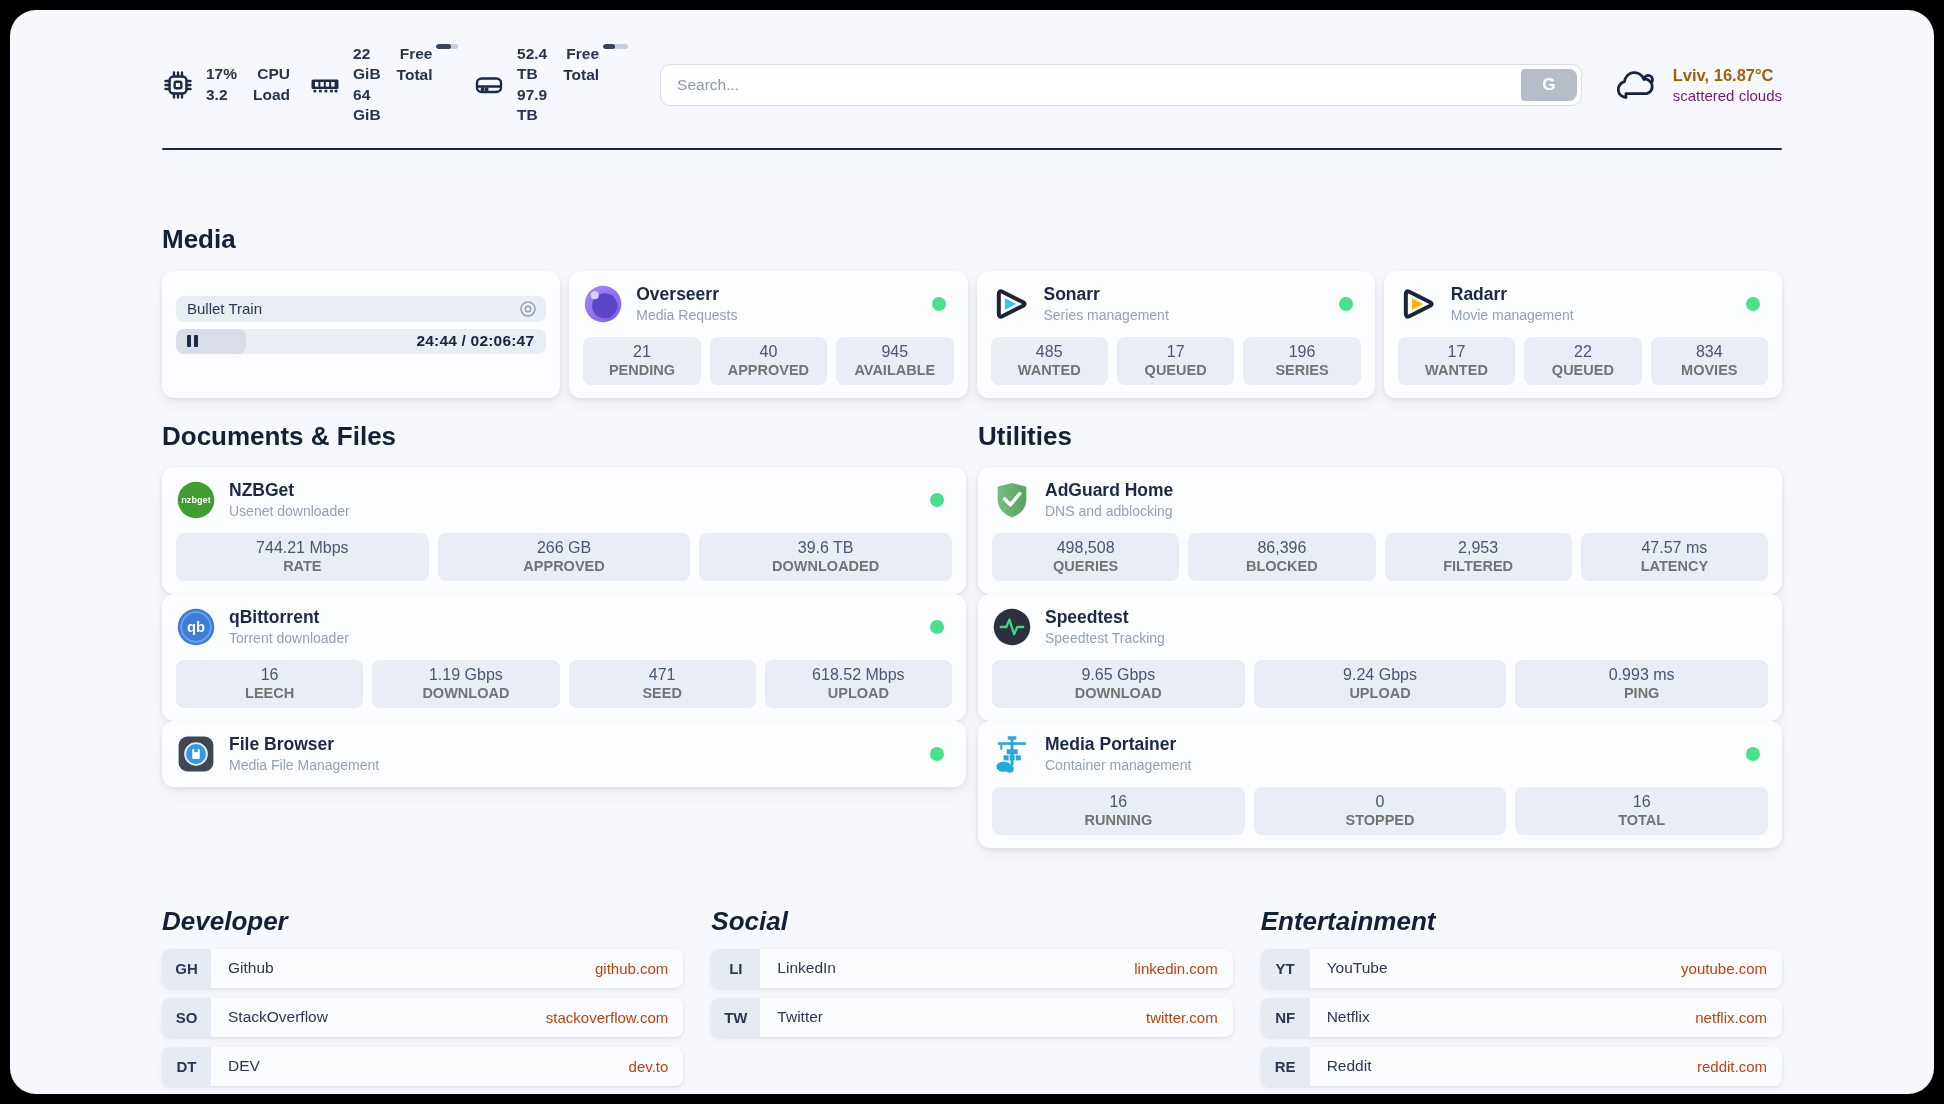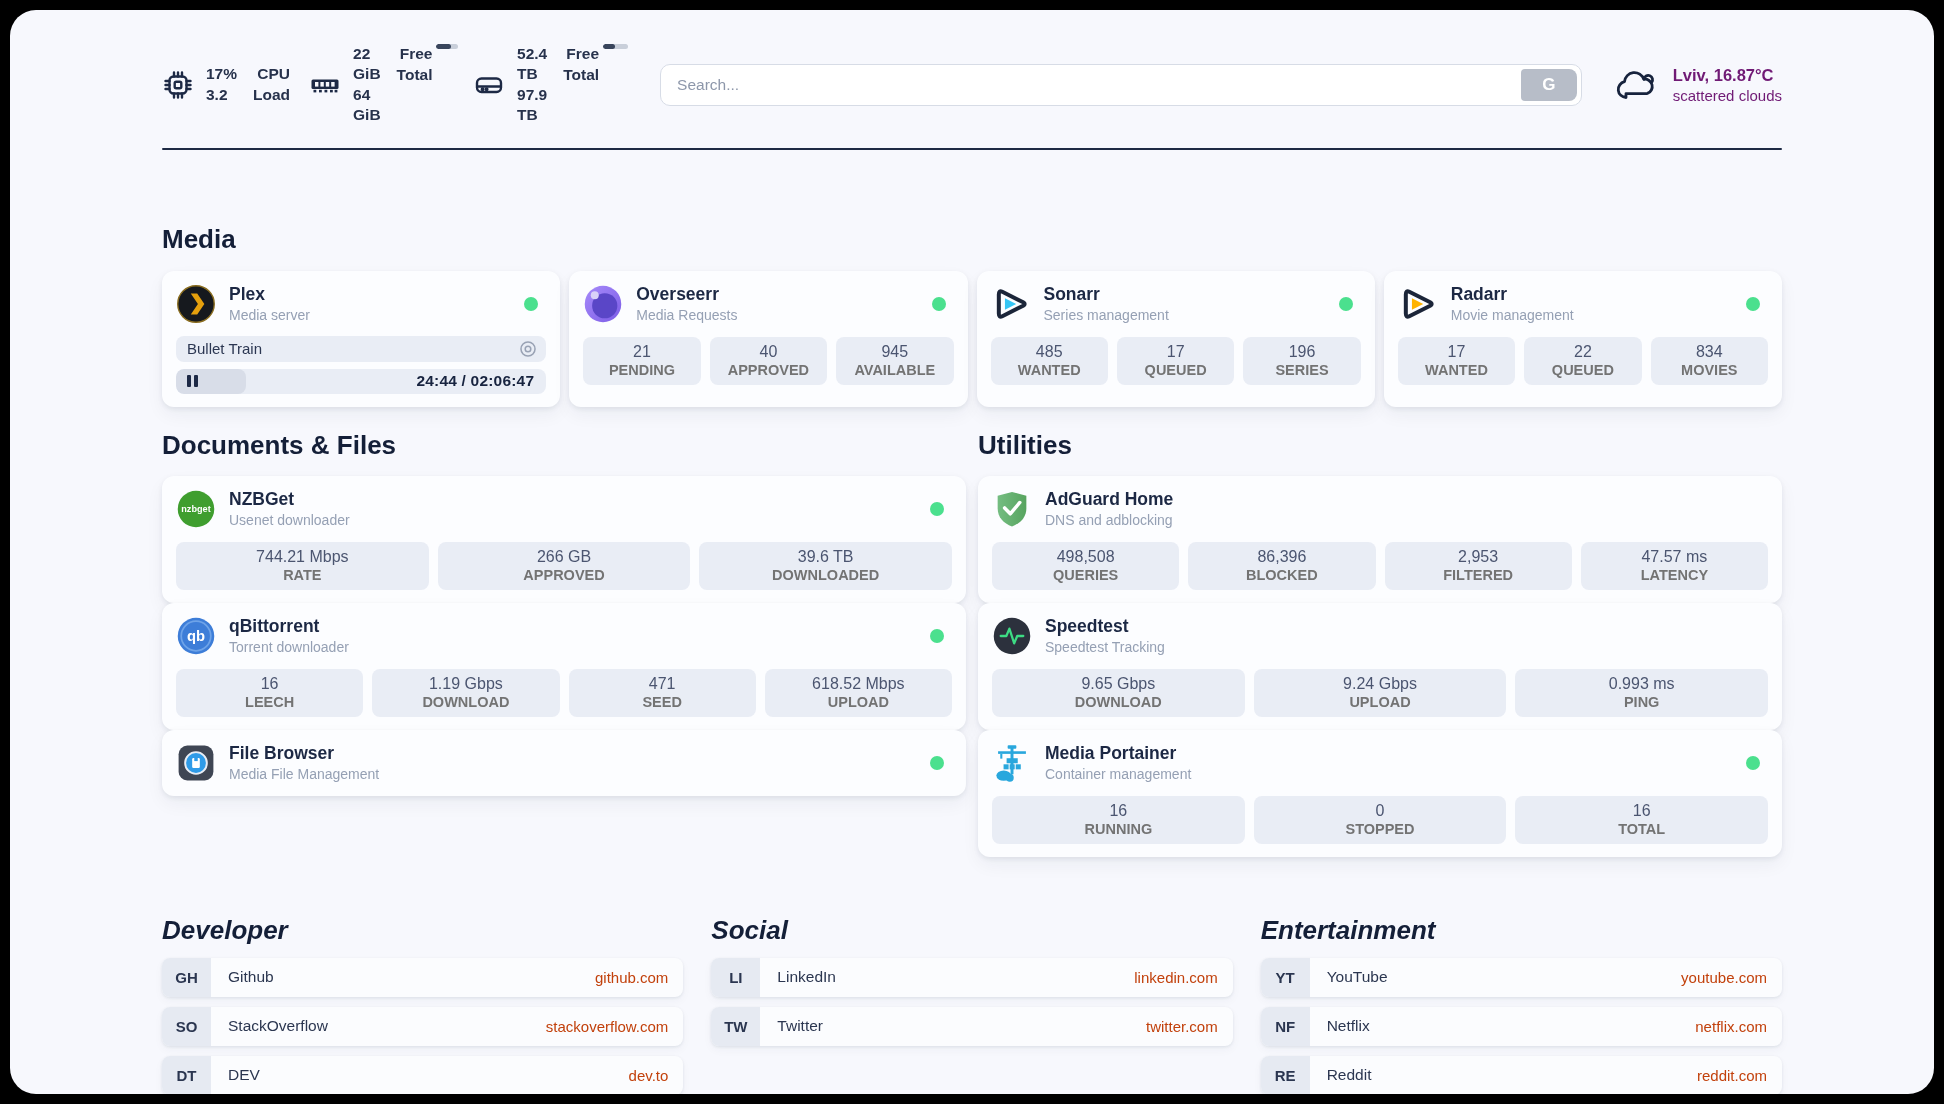--- a/index.html
+++ b/index.html
@@ -20,21 +20,21 @@
   .ss-bar { height:5px; border-radius:3px; background:#c9cfda; overflow:hidden; width:100%; }
   .ss-fill { height:100%; background:#39455c; border-radius:3px; }
 
   .search { flex:1; margin:0 32px; height:42px; display:flex; align-items:center; background:#fff; border:1.5px solid #d7dce6; border-radius:10px; overflow:hidden; }
   .search input { flex:1; border:none; outline:none; height:100%; padding:0 16px; font-size:15.5px; color:#2b3650; background:transparent; font-family:"Liberation Sans", sans-serif; }
   .search input::placeholder { color:#8d97aa; }
   .search .g-btn { width:56px; height:32px; margin:4px 4px 4px 0; border:none; background:#b7bdc8; color:#fff; font-size:17px; font-weight:600; border-radius:4px 8px 8px 4px; cursor:pointer; font-family:"Liberation Sans", sans-serif; }
 
   .weather { display:flex; align-items:center; gap:13px; }
   .weather svg { width:46px; height:34px; }
-  .w-temp { font-size:16.5px; font-weight:600; color:#701a75; }
+  .w-temp { font-size:16.5px; font-weight:600; color:#a16207; }
   .w-cond { font-size:15px; color:#701a75; margin-top:2px; }
 
   .divider { height:2px; background:#1e2a44; margin-top:22px; border-radius:1px; }
 
   
   .sec-title { font-size:26px; font-weight:600; color:#141f38; }
   .sec-title.media { margin-top:74px; margin-bottom:16px; }
 
   .cards-row { display:flex; gap:9px; }
   .card { background:#fcfdff; border-radius:12px; padding:13px 14px; flex:1;
@@ -181,33 +181,20 @@
         </div>
       </div>
     </div>
 
     <div class="divider"></div>
 
     <div class="sec-title media">Media</div>
     <div class="cards-row">
 
       <div class="card">
-        <div class="app-head">
-          <span class="app-icon">
-            <svg viewBox="0 0 46 46">
-              <circle cx="23" cy="23" r="21" fill="#16191e" stroke="#8a6d1f" stroke-width="1.6"></circle>
-              <path d="M17 11h7.4l8.2 12-8.2 12H17l8.2-12z" fill="#e5a00d"></path>
-            </svg>
-          </span>
-          <div class="app-names">
-            <span class="app-name">Plex</span>
-            <span class="app-sub">Media server</span>
-          </div>
-          <span class="dot"></span>
-        </div>
         <div class="np-title">
           <span>Bullet Train</span>
           <svg viewBox="0 0 20 20" fill="none" stroke="#99a2b4" stroke-width="1.7">
             <rect x="2.2" y="2.2" width="15.6" height="15.6" rx="7.8"></rect>
             <circle cx="10" cy="10" r="3.1"></circle>
           </svg>
         </div>
         <div class="np-bar">
           <div class="np-fill" style="width: 19%;"></div>
           <span class="np-pause">

